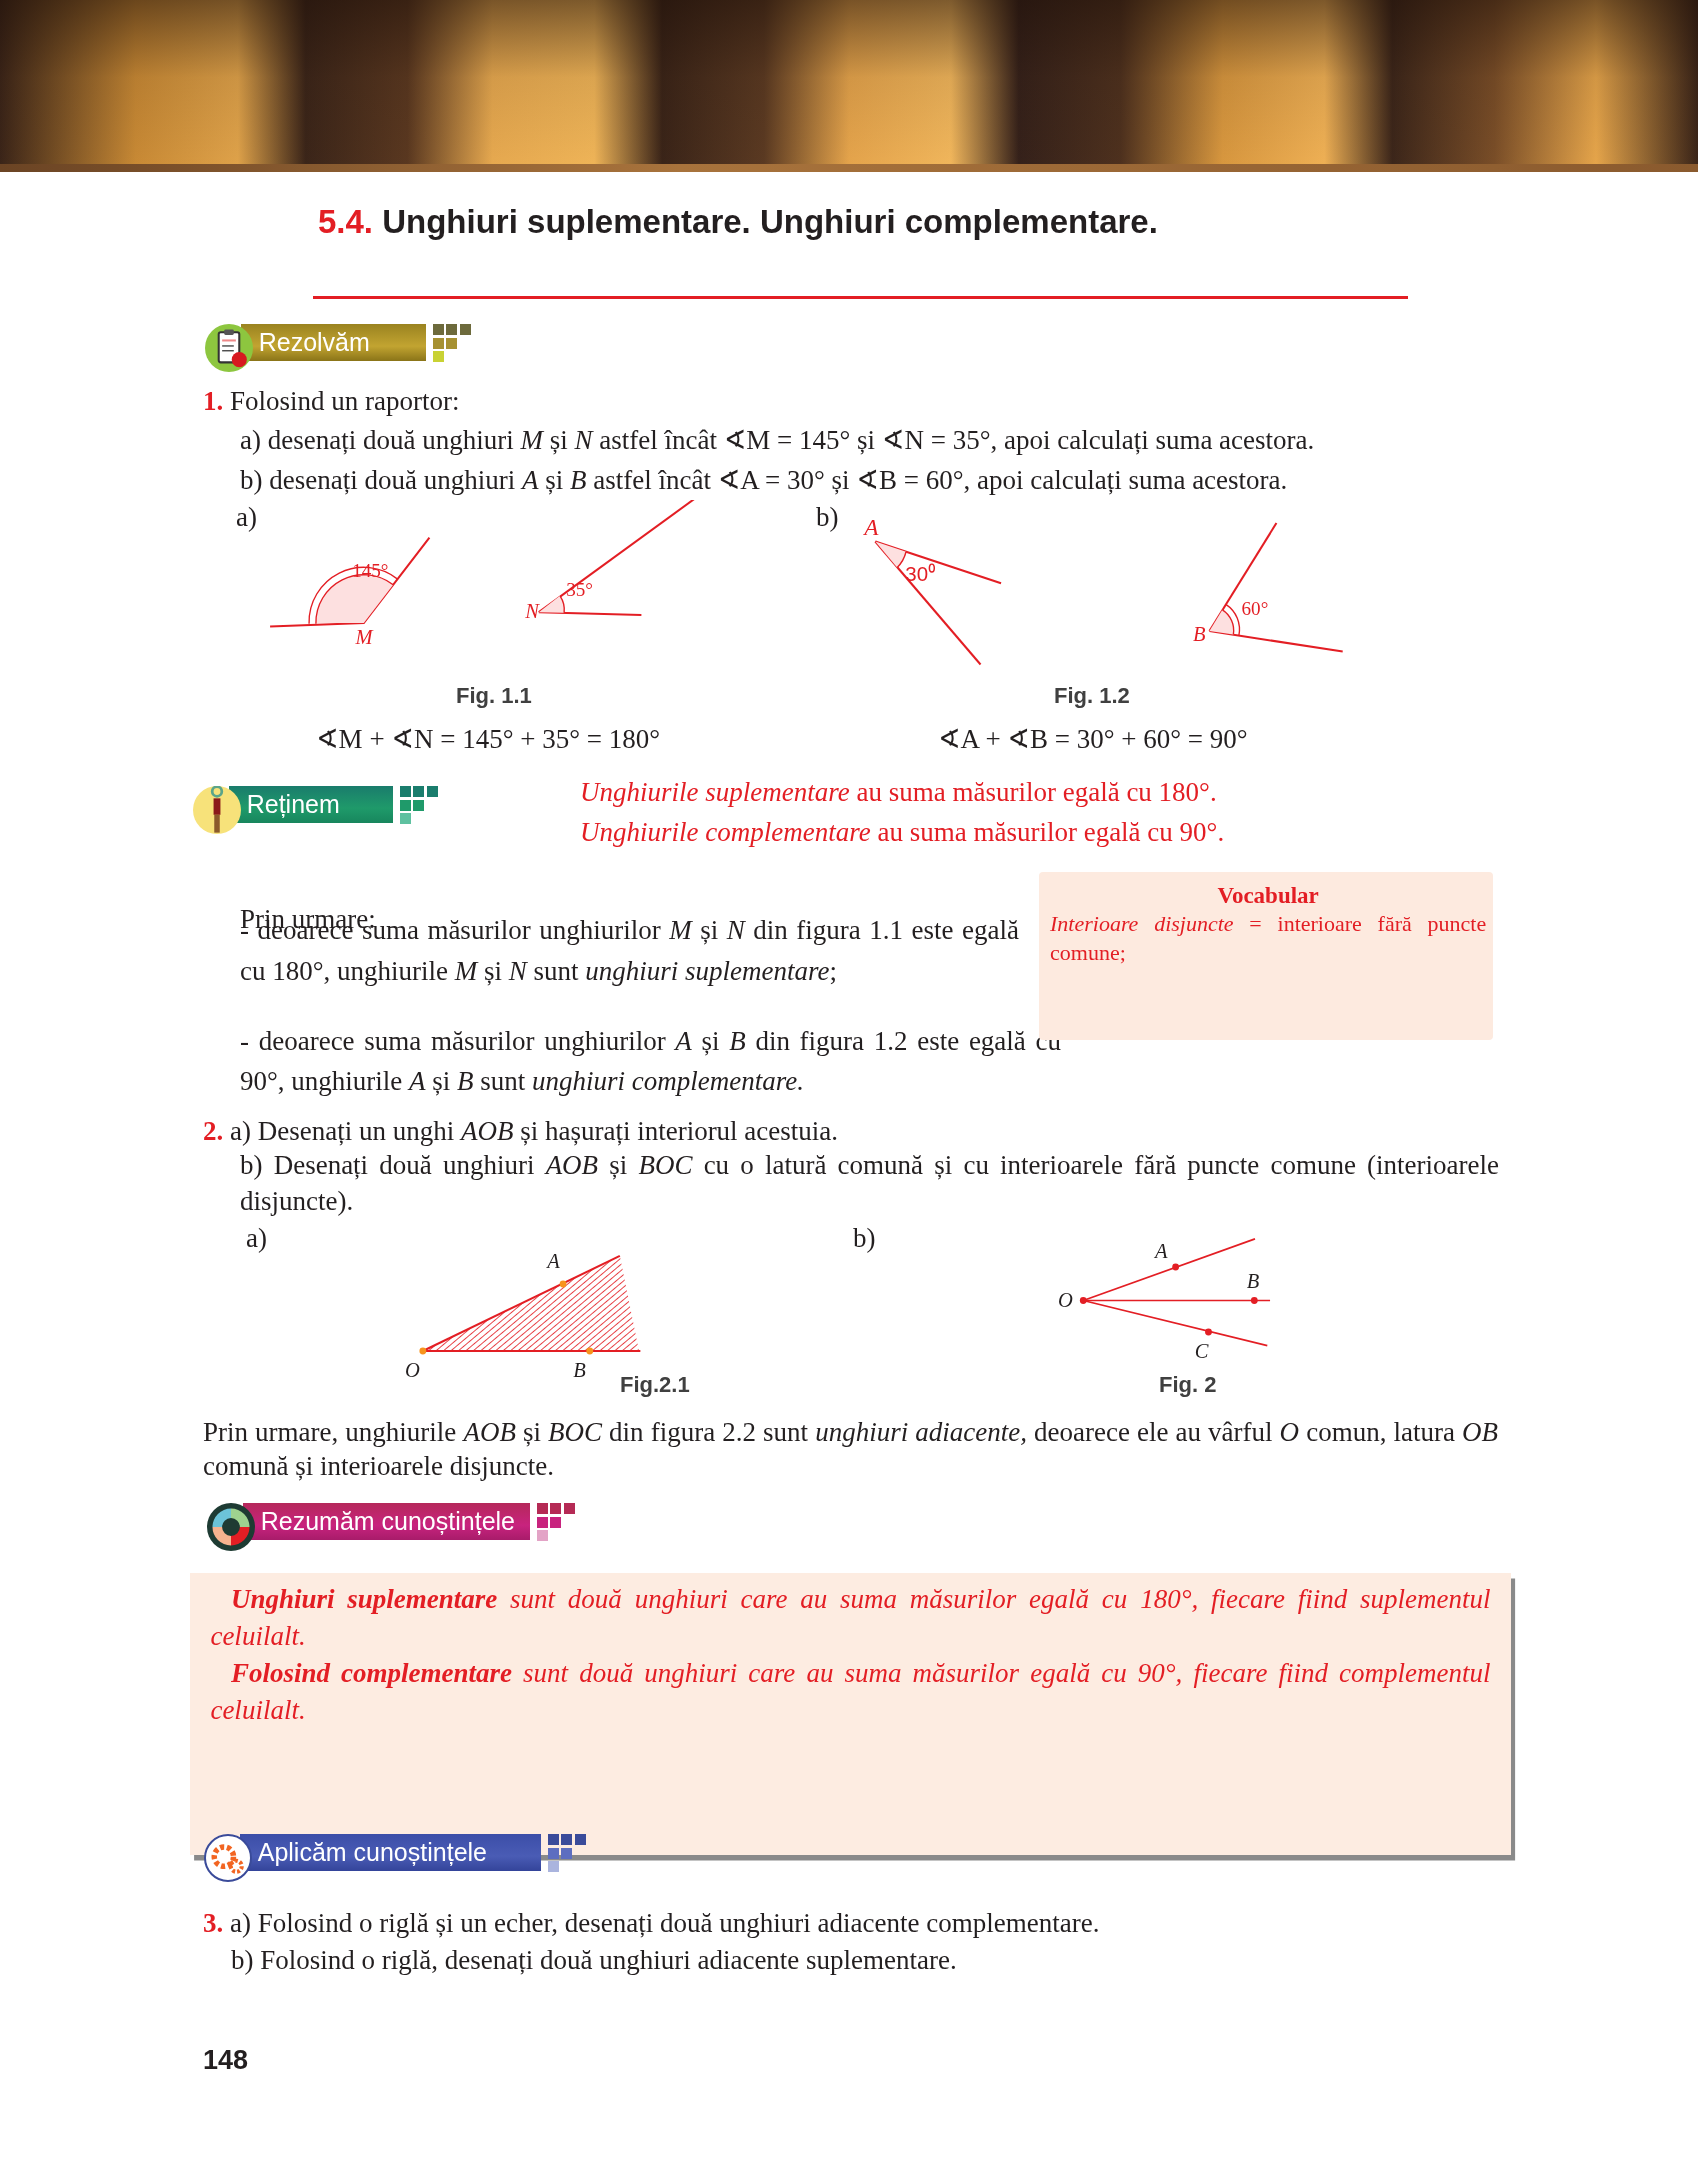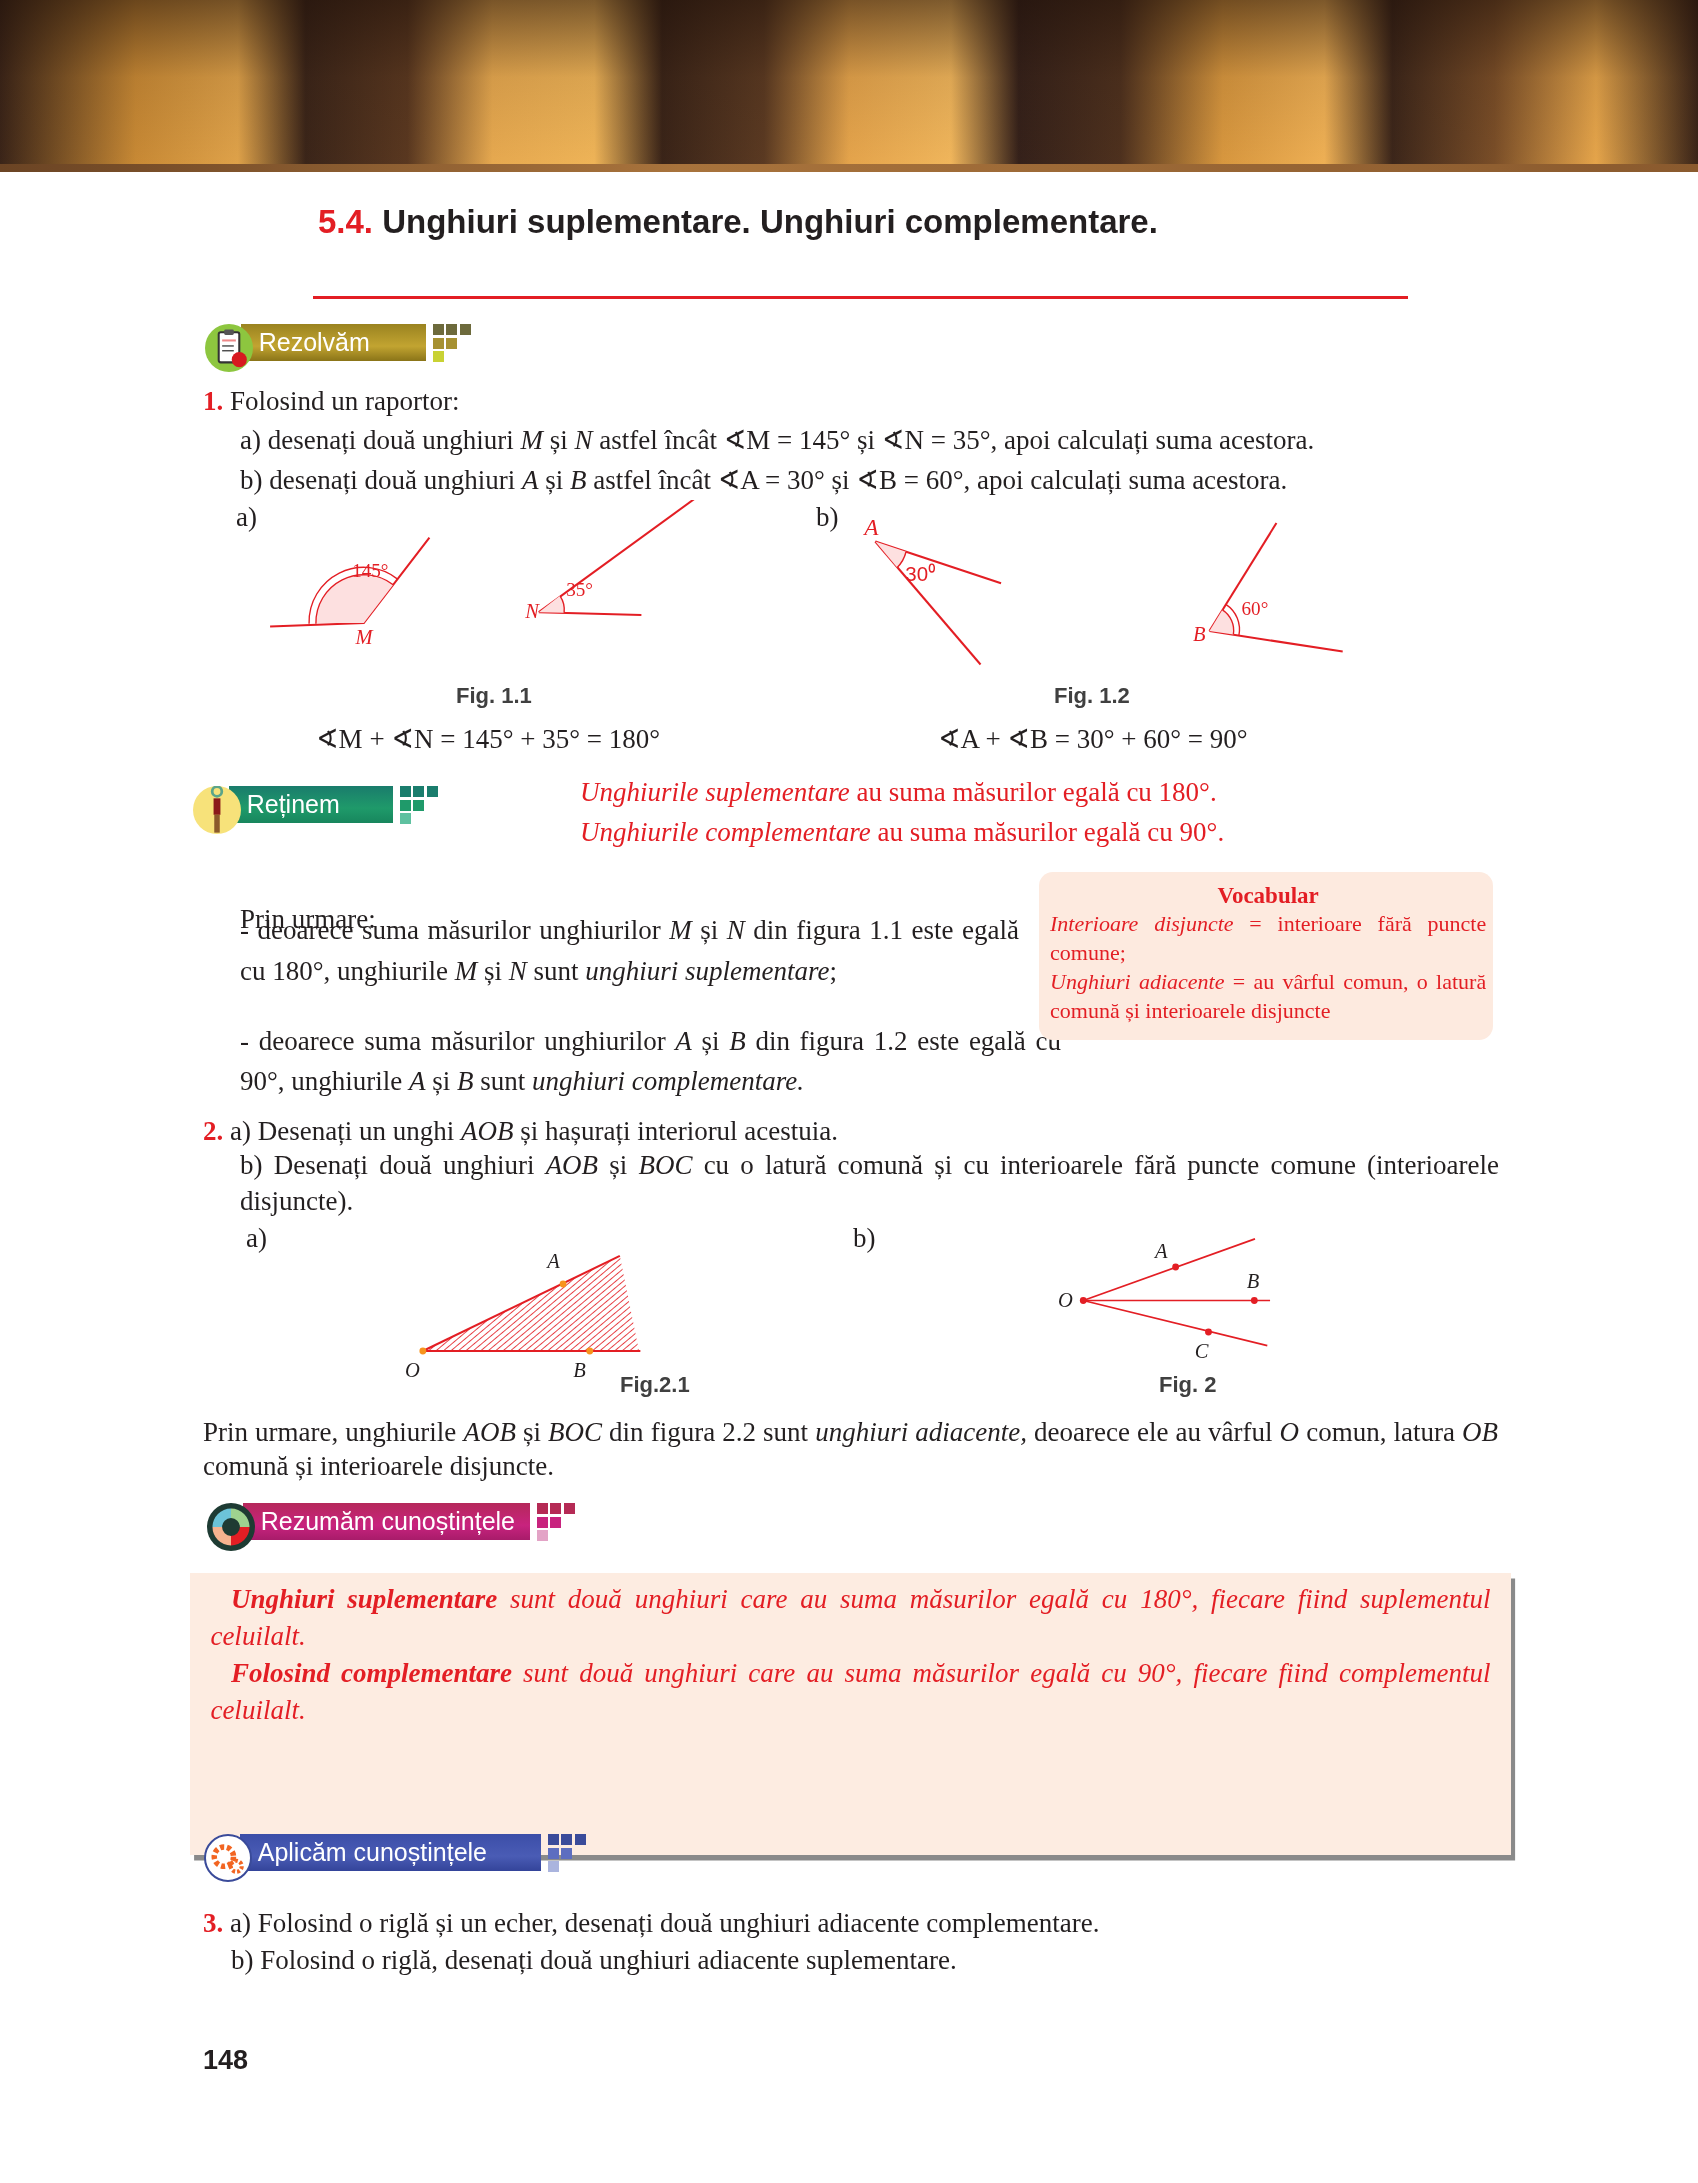--- a/index.html
+++ b/index.html
@@ -33,21 +33,21 @@
   .txt { position: absolute; font-size: 27px; line-height: 40px; white-space: nowrap; }
   .red { color: #e31e24; }
   .b { font-weight: bold; }
   .i { font-style: italic; }
   .just { white-space: normal; text-align: justify; text-align-last: left; }
 
   .figcap { position: absolute; font-family: "Liberation Sans", sans-serif; font-weight: bold; font-size: 22px; color: #404040; }
   .fig { position: absolute; }
   .lbl { font-family: "Liberation Serif", serif; font-style: italic; }
 
-  .vocab { position: absolute; left: 1039px; top: 872px; width: 454px; height: 168px; background: #fdeadf; border-radius: 14px; padding: 9.6px 6.8px 0 11px; }
+  .vocab { position: absolute; left: 1039px; top: 872px; width: 454px; height: 168px; background: #fdeadf; border-radius: 4px; padding: 9.6px 6.8px 0 11px; }
   .vocab .vt { text-align: center; font-weight: bold; color: #e31e24; font-size: 23px; line-height: 27px; }
   .vocab .vb { color: #e31e24; font-size: 22px; line-height: 29px; text-align: justify; }
 
   .summary { position: absolute; left: 190px; top: 1573px; width: 1321px; height: 282px; background: #fdece1;
     box-shadow: 4.1px 5.5px 0 #8a8a8a; padding: 8.2px 20.5px 0 30px; color: #e31e24; font-style: italic; font-size: 27px; line-height: 37px; }
   .summary p { text-align: justify; text-indent: 20.5px; margin-left: -9.6px; }
   .summary p b { font-weight: bold; }
 
   .pagenum { position: absolute; left: 203px; top: 2045px; font-family: "Liberation Sans", sans-serif; font-weight: bold; font-size: 27px; }
 </style>
@@ -179,23 +179,20 @@
   <span> - deoarece suma măsurilor unghiurilor </span><span class="i">M</span><span> și </span><span class="i">N</span><span> din figura 1.1 este egală cu 180°, unghiurile </span><span class="i">M</span><span> și </span><span class="i">N</span><span> sunt </span><span class="i">unghiuri suplementare</span><span>;</span>
 </div>
 <div class="txt just" style="left:240px; top:1021px; width:821px; line-height:40px;">
   <span>- deoarece suma măsurilor unghiurilor </span><span class="i">A</span><span> și </span><span class="i">B</span><span> din figura 1.2 este egală cu 90°, unghiurile </span><span class="i">A</span><span> și </span><span class="i">B</span><span> sunt </span><span class="i">unghiuri complementare.</span>
 </div>
 
 <div class="vocab">
   <div class="vt">Vocabular</div>
   <div class="vb">
     <span class="i">Interioare disjuncte</span><span> = interioare fără puncte comune;</span>
-  </div>
-  <div class="vb">
-    <span class="i">Unghiuri adiacente</span><span> = au vârful comun, o latură comună și interioarele disjuncte</span>
   </div>
 </div>
 
 <div class="txt" style="left:203px; top:1111px;">
   <span class="red b">2.</span>
   <span>a) Desenați un unghi </span><span class="i">AOB</span><span> și hașurați interiorul acestuia.</span>
 </div>
 <div class="txt just" style="left:240px; top:1147px; width:1259px; line-height:36px;">
   <span>b) Desenați două unghiuri </span><span class="i">AOB</span><span> și </span><span class="i">BOC</span><span> cu o latură comună și cu interioarele fără puncte comune (interioarele disjuncte).</span>
 </div>

